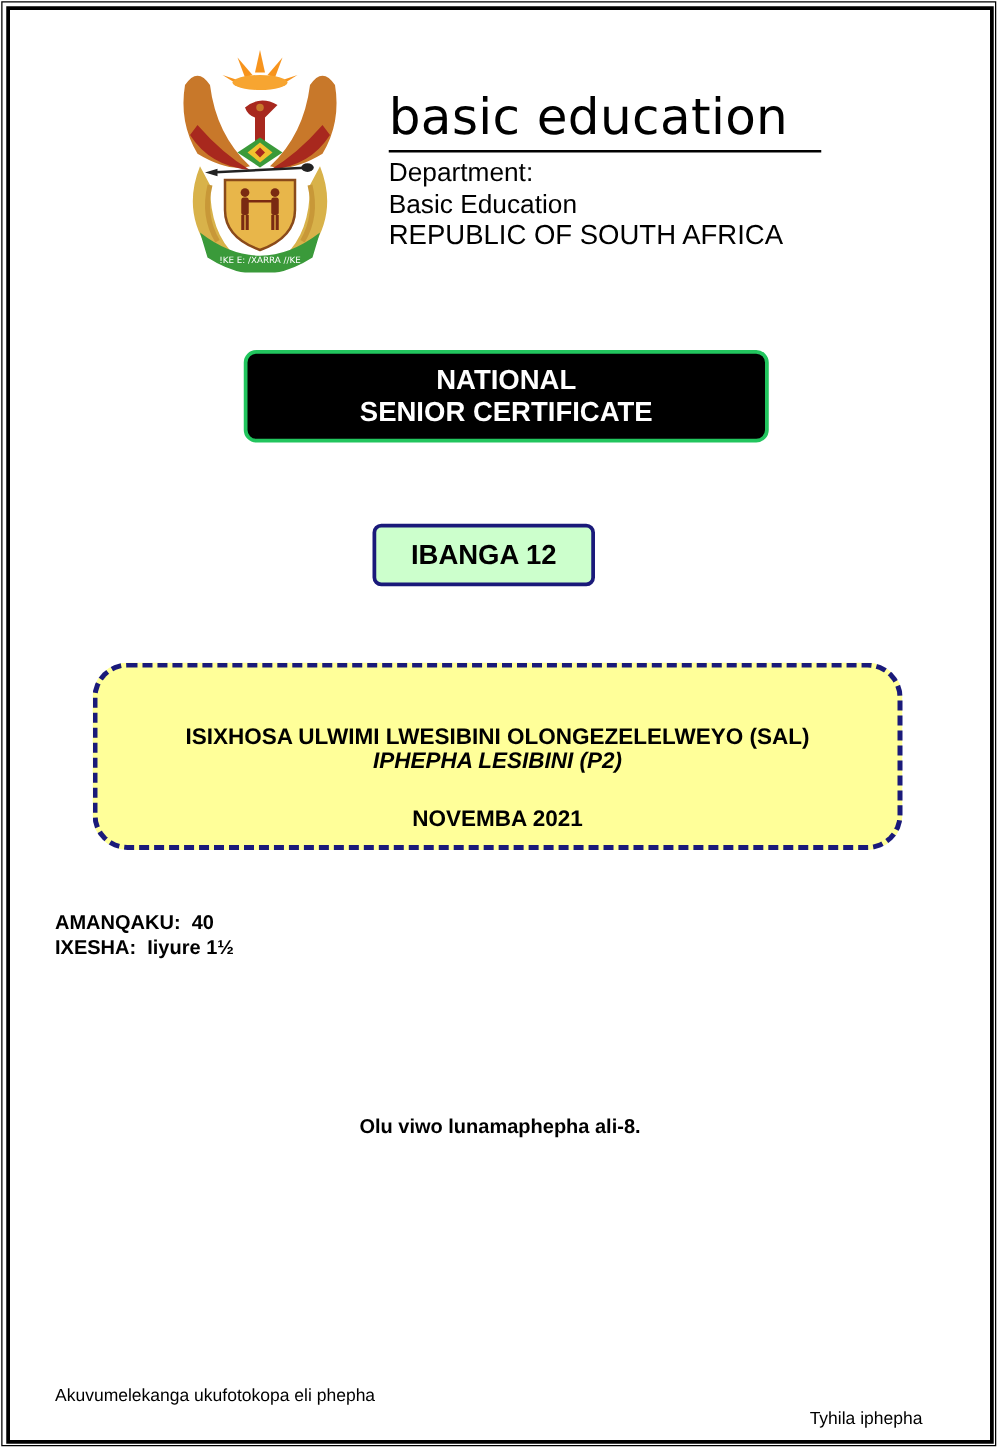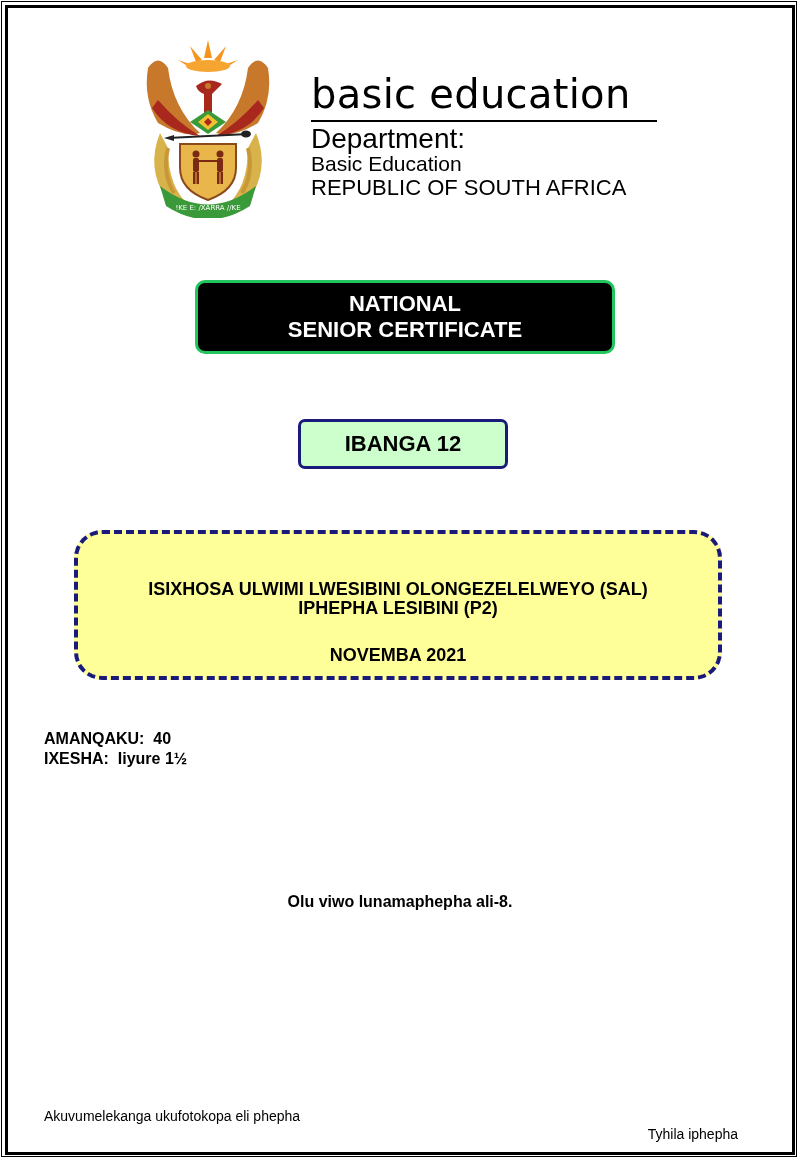--- a/index.html
+++ b/index.html
@@ -10,40 +10,40 @@
                  border: 1px solid #000; box-sizing: border-box; }
   .frame-inner { position: absolute; left: 5px; top: 5px; width: 790px; height: 1150px;
                  border: 3px solid #000; box-sizing: border-box; }
 
   .emblem { position: absolute; left: 138px; top: 38px; width: 140px; height: 180px; }
 
   .brand { position: absolute; left: 311px; top: 70px; }
   .brand-title { position: absolute; left: 0; top: 0; font-family: "DejaVu Sans", sans-serif;
                  font-size: 40px; line-height: 48px; white-space: nowrap; letter-spacing: 0.3px; }
   .brand-rule { position: absolute; left: 0; top: 50px; width: 346px; height: 2px; background: #000; }
-  .brand-dept { position: absolute; left: 0; top: 57px; font-size: 28px; line-height: 24px; white-space: nowrap; }
+  .brand-dept { position: absolute; left: 0; top: 57px; font-size: 21px; line-height: 24px; white-space: nowrap; }
   .brand-basic { position: absolute; left: 0; top: 82px; font-size: 21px; line-height: 24px; white-space: nowrap; }
   .brand-rsa { position: absolute; left: 0; top: 105px; font-size: 22px; line-height: 26px; font-weight: normal; white-space: nowrap; }
 
   .nsc-box { position: absolute; left: 195px; top: 280px; width: 420px; height: 74px;
              background: #000; border: 3px solid #22c55e; border-radius: 10px; box-sizing: border-box;
              display: flex; flex-direction: column; align-items: center; justify-content: center;
              color: #fff; font-weight: bold; font-size: 22px; line-height: 26px; }
 
-  .grade-box { position: absolute; left: 298px; top: 419px; width: 210px; height: 50px;
+  .grade-box { position: absolute; left: 298px; top: 419px; width: 178px; height: 50px;
                background: #ccffcc; border: 3px solid #1a1a7a; border-radius: 7px; box-sizing: border-box;
                display: flex; align-items: center; justify-content: center;
                font-weight: bold; font-size: 22px; }
 
   .subject-box { position: absolute; left: 74px; top: 530px; width: 648px; height: 150px;
                  background: #ffff99; border: 4px dashed #1a1a7a; border-radius: 28px; box-sizing: border-box; }
   .subject-line { position: absolute; left: 0; width: 100%; text-align: center; font-weight: bold;
                   font-size: 18px; line-height: 22px; font-stretch: condensed; }
   .subject-line.l1 { top: 16px; margin-top: 28px; }
-  .subject-line.l2 { top: 63px; }
+  .subject-line.l2 { top: 63px; font-style: italic; }
   .subject-line.l3 { top: 110px; }
 
   .meta { position: absolute; left: 44px; font-weight: bold; font-size: 16px; white-space: pre; }
   .meta.marks { top: 710px; margin-top: 20px; }
   .meta.time { top: 750px; }
 
   .pages-note { position: absolute; left: 0; width: 800px; top: 893px; text-align: center;
                 font-weight: bold; font-size: 16px; }
 
   .footer-left { position: absolute; left: 44px; top: 1108px; font-size: 14px; }

